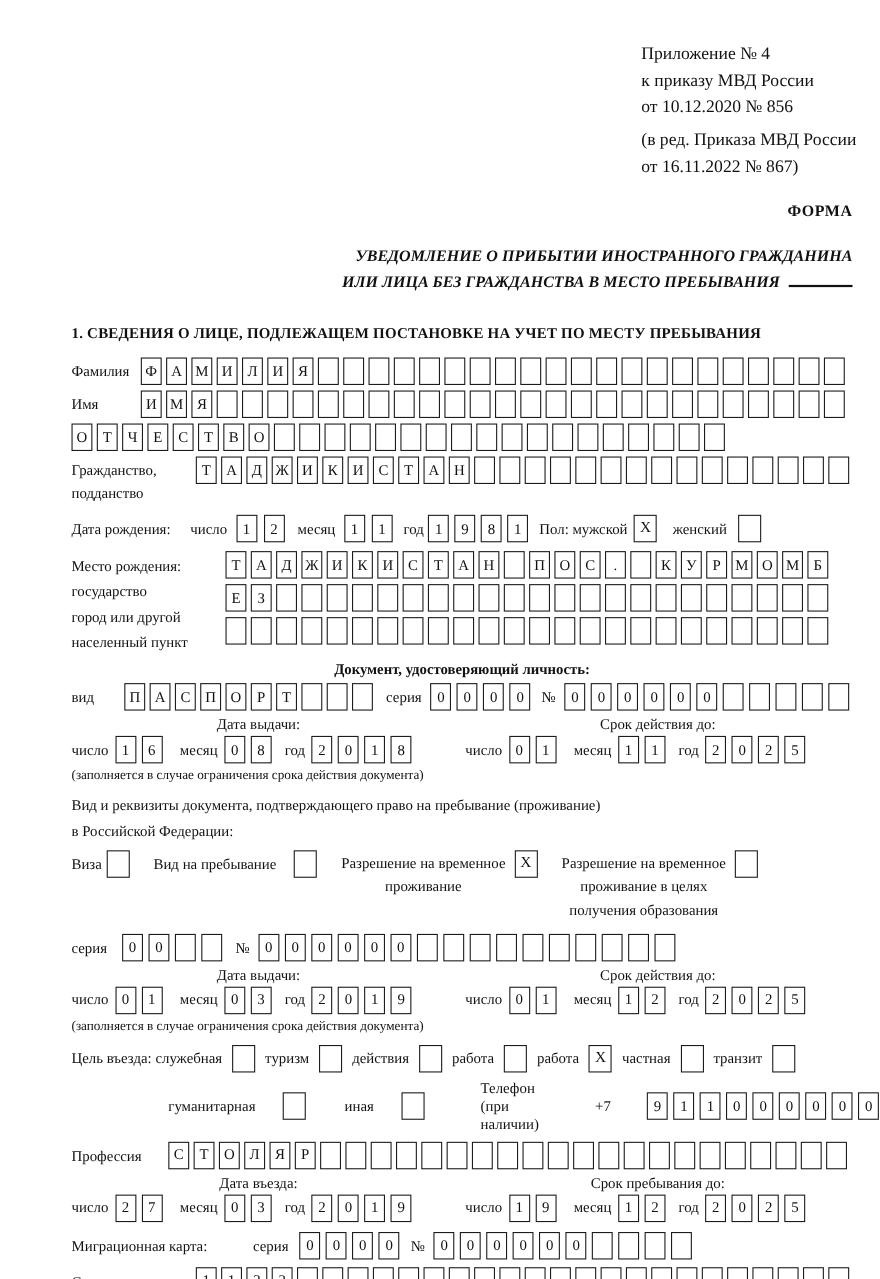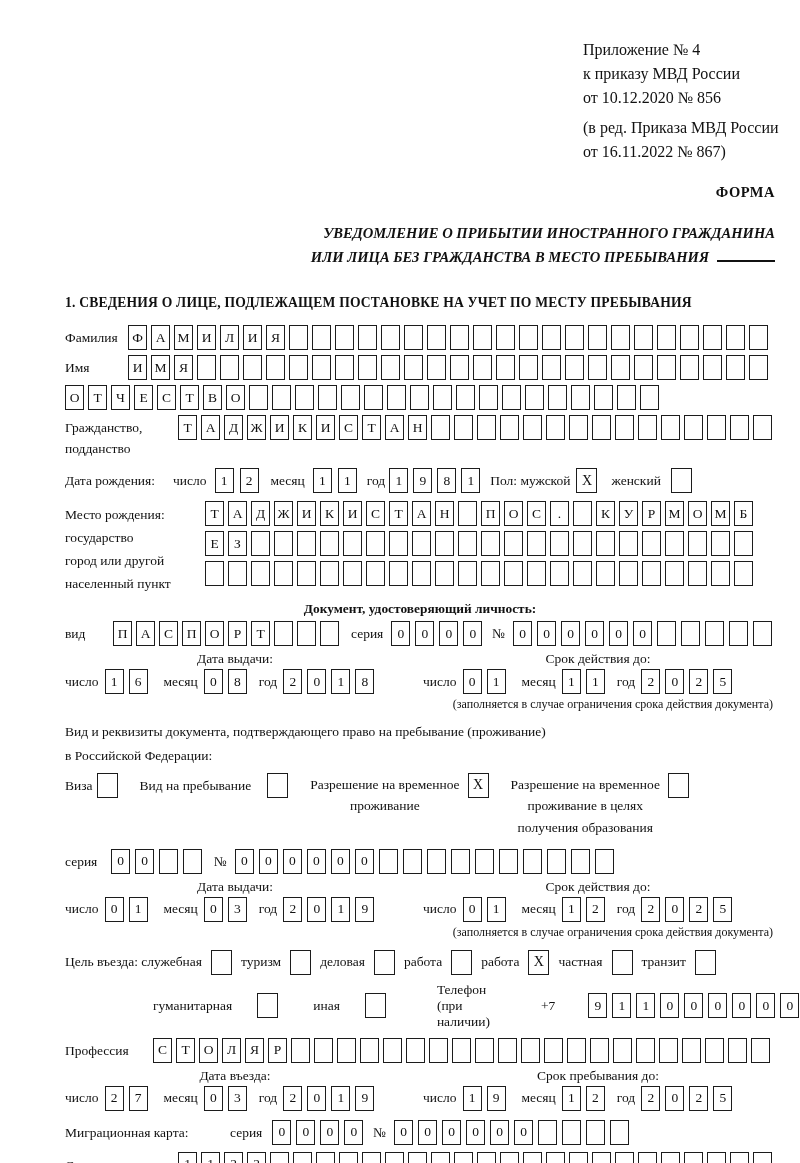--- a/index.html
+++ b/index.html
@@ -22,21 +22,21 @@
   .doc-heading{font-weight:bold;text-align:center;font-size:13.4px;margin:6px 0 4px 0;}
   .date-rows{margin-top:4px;}
   .date-heads{display:flex;}
   .date-heads .dh-left{width:340px;text-align:center;}
   .date-heads .dh-right{width:350px;text-align:center;margin-left:18px;}
   .date-line{display:flex;align-items:center;margin-top:2px;}
   .dgroup{display:flex;align-items:center;gap:6px;}
   .dgroup .cells{gap:5px;}
   .dg-left{width:340px;}
   .dg-right{margin-left:18px;}
-  .fill-note{font-size:12px;text-align:right;margin-top:3px;margin-right:2px;}
+  .fill-note{font-size:12px;text-align:left;margin-top:3px;margin-right:2px;}
   .intro{line-height:1.8;margin-top:8px;}
   .opt{display:inline-flex;align-items:flex-start;gap:8px;}
   .opt .olbl{line-height:25px;}
   .opt .multiline{line-height:1.6;text-align:center;padding-top:1px;}
   .visa-row{display:flex;gap:22px;align-items:flex-start;margin-top:4px;margin-bottom:10px;}
   .purpose-row{display:flex;align-items:center;gap:9px;margin-top:10px;}
   .purpose-row .olbl{white-space:nowrap;}
   .purpose2{display:flex;align-items:center;gap:25px;margin-top:7px;margin-left:88px;}
   .phone-lbl{margin-left:26px;}
   .phone-pre{margin-left:26px;margin-right:8px;}
@@ -505,21 +505,21 @@
       </div>
     </div>
     <div class="fill-note">(заполняется в случае ограничения срока действия документа)</div>
   </div>
 
   <div class="purpose-row">
     <span class="olbl">Цель въезда: служебная</span>
     <span class="checkbox"></span>
     <span class="olbl">туризм</span>
     <span class="checkbox"></span>
-    <span class="olbl">деловая</span>
+    <span class="olbl">действия</span>
     <span class="checkbox"></span>
     <span class="olbl">работа</span>
     <span class="checkbox"></span>
     <span class="olbl">работа</span>
     <span class="checkbox">X</span>
     <span class="olbl">частная</span>
     <span class="checkbox"></span>
     <span class="olbl">транзит</span>
     <span class="checkbox"></span>
   </div>

